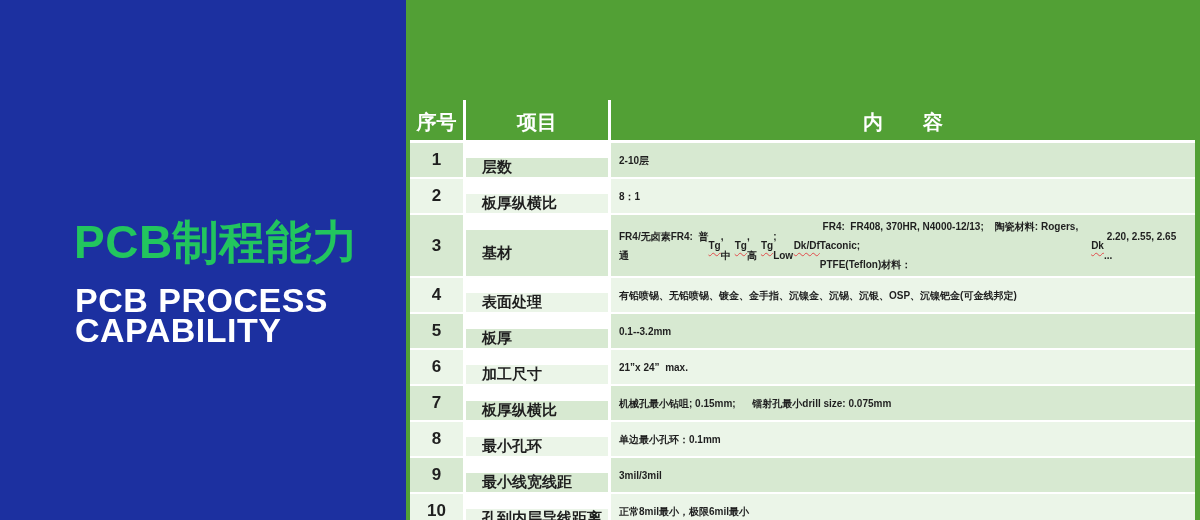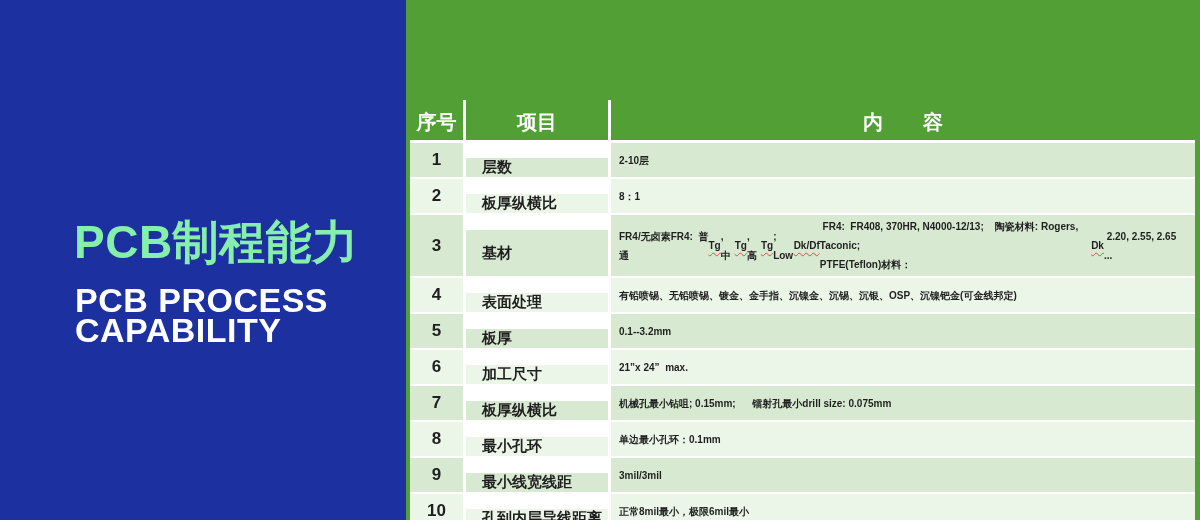--- a/index.html
+++ b/index.html
@@ -14,21 +14,21 @@
     background: #52a035;
   }
   
   .left-panel {
     position: absolute; left: 0; top: 0;
     width: 406px; height: 520px;
     background: #1c30a0;
   }
   .panel-title {
     position: absolute; left: 74px; top: 212px;
-    font-size: 46px; font-weight: 700; color: #86efac;
+    font-size: 46px; font-weight: 700; color: #22c55e;
     letter-spacing: 0.5px; white-space: nowrap;
   }
   .panel-subtitle {
     position: absolute; left: 75px; top: 285px;
     font-size: 34px; font-weight: 700; color: #ffffff;
     line-height: 30px; letter-spacing: 0.5px;
     white-space: pre-line;
   }
   
   .cap-table {

